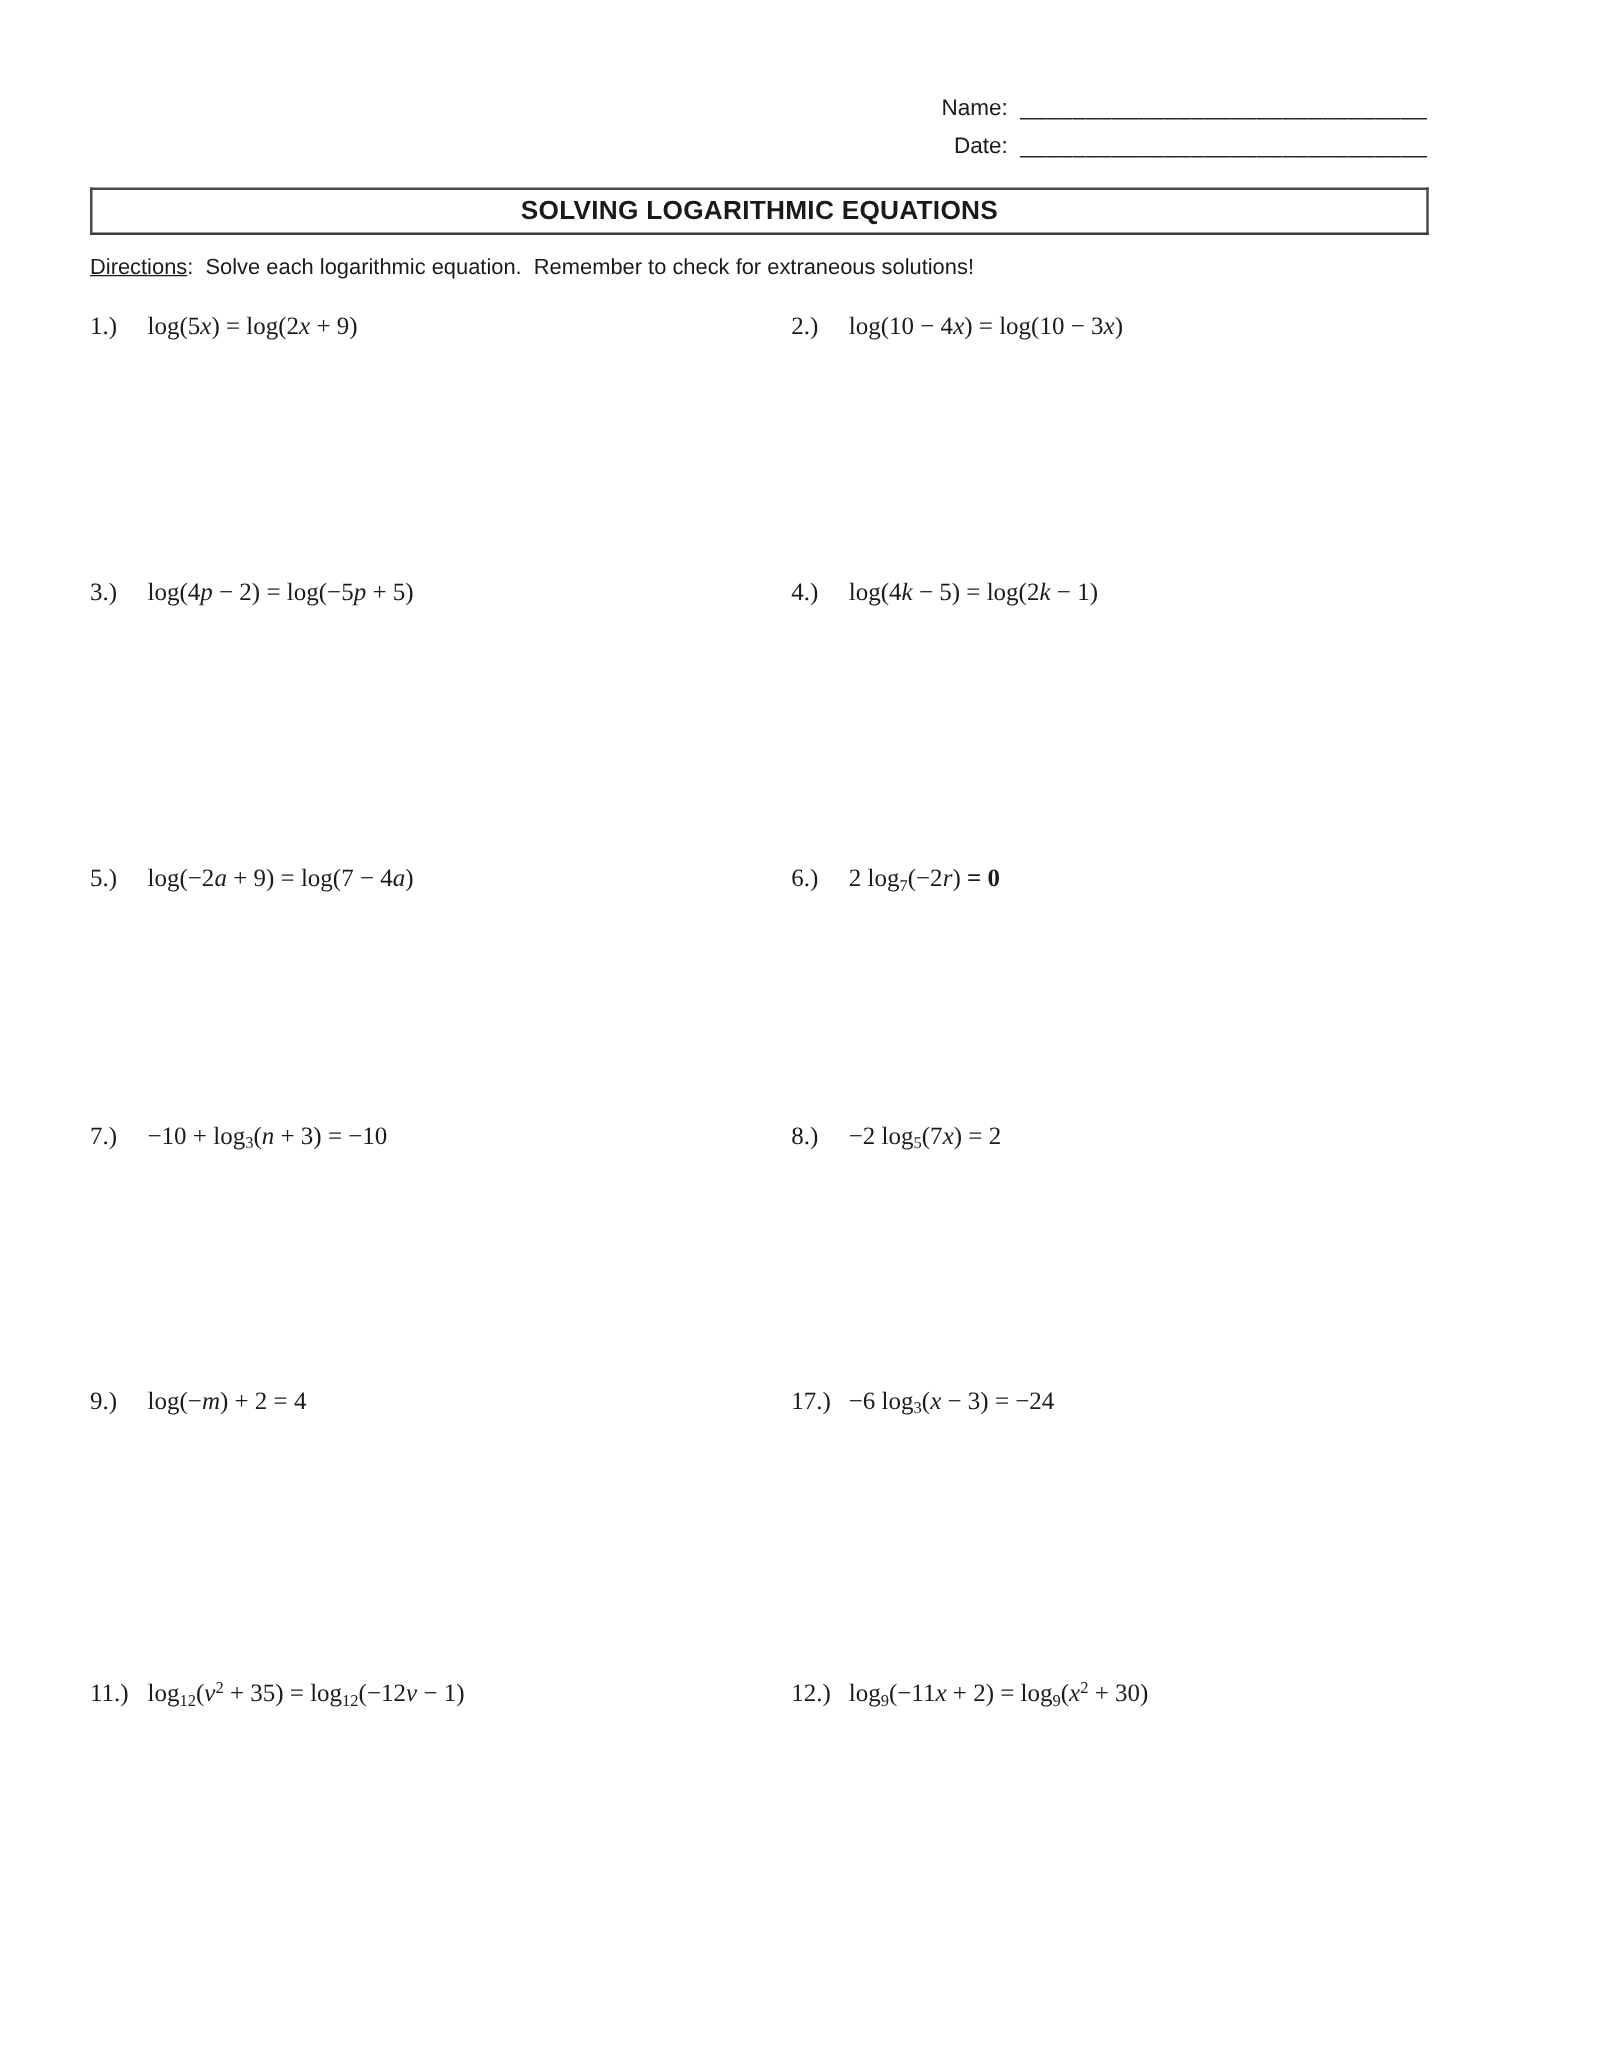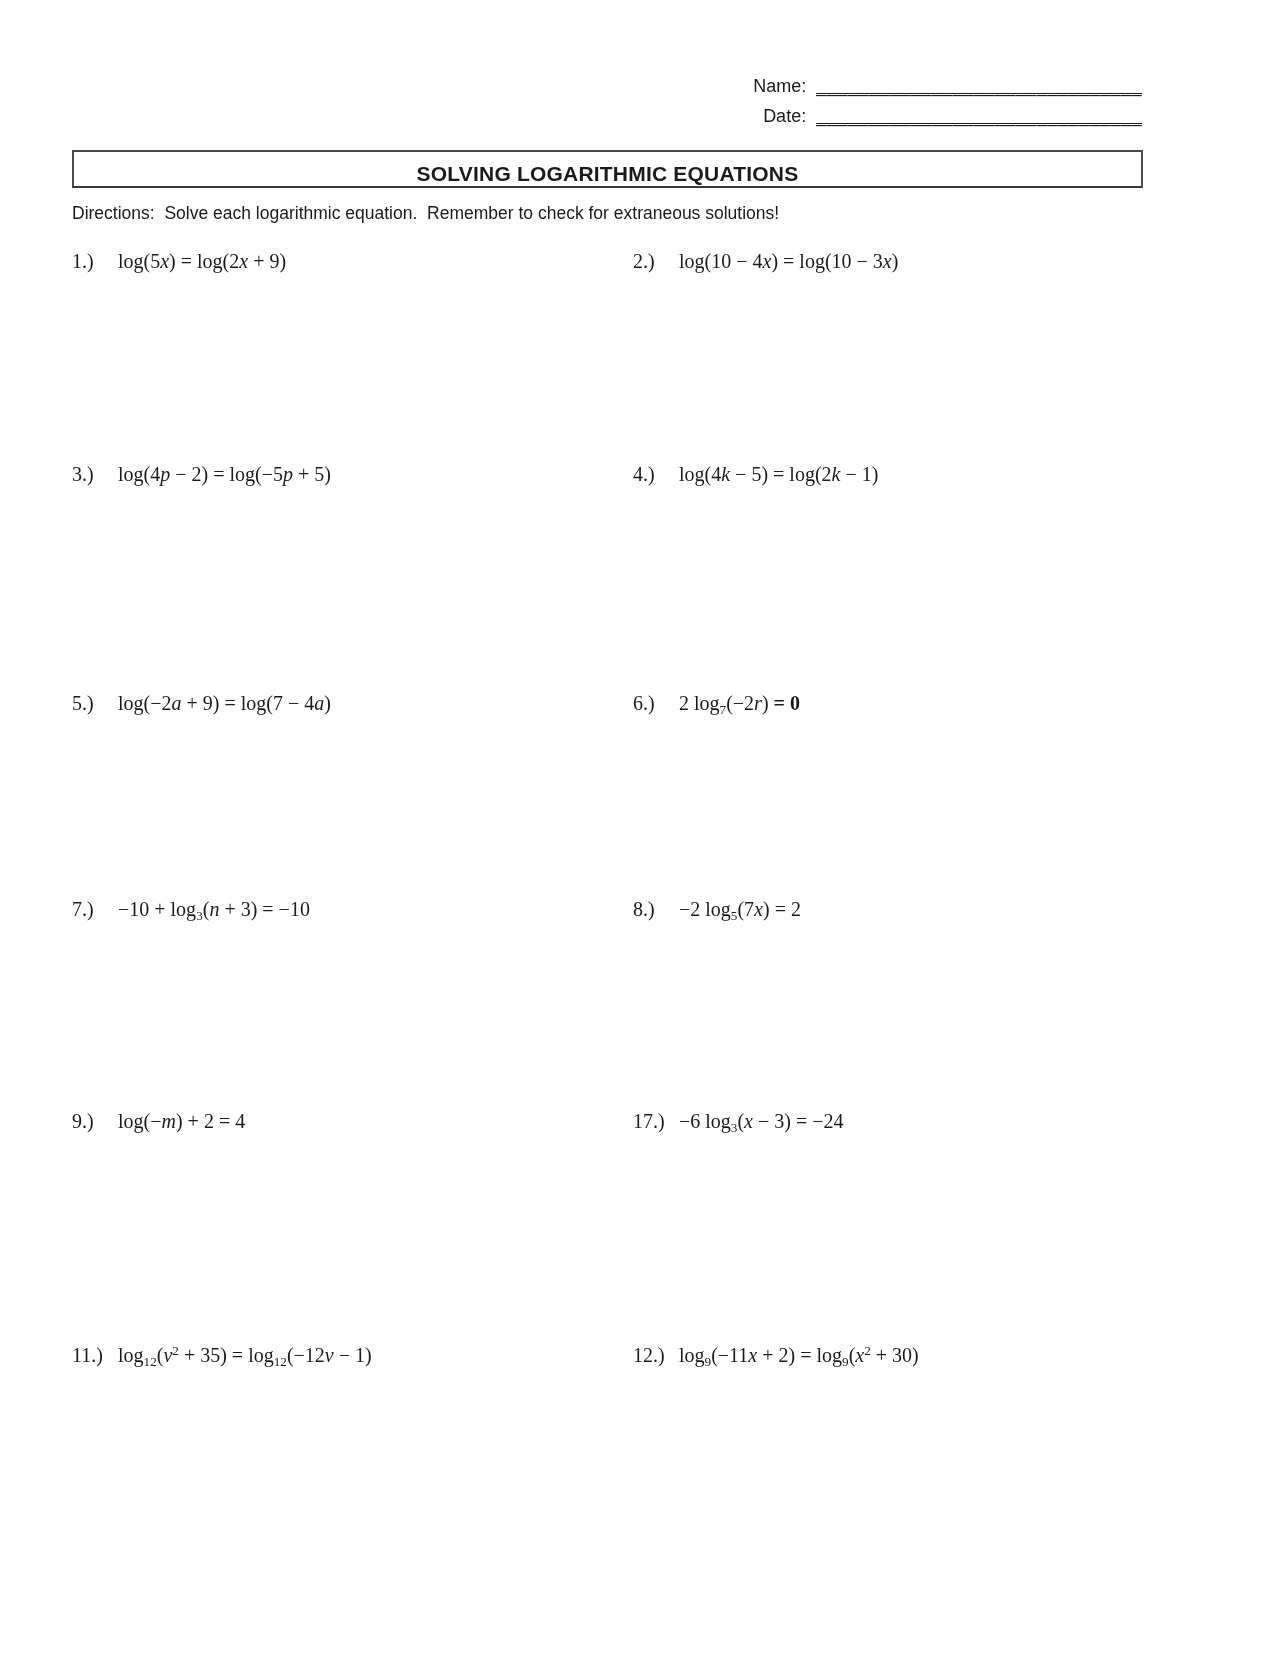--- a/index.html
+++ b/index.html
@@ -27,48 +27,48 @@
     right: 138px;
     top: 72px;
     display: grid;
     grid-template-columns: auto auto;
     column-gap: 10px;
     row-gap: 2px;
     font-size: 18px;
     line-height: 28px;
   }
   .header-right .lbl { text-align: right; }
-  .blank { letter-spacing: 0.5px; white-space: pre; text-decoration: underline; }
+  .blank { letter-spacing: 0.5px; white-space: pre; }
   
   .title-box {
     position: absolute;
     left: 72px;
     top: 150px;
     width: 1067px;
     height: 34px;
     border: 2px solid #4a4a4a;
     border-bottom-color: #3a3a3a;
     display: flex;
-    align-items: flex-end;
+    align-items: center;
     justify-content: center;
   }
   .title-box .title-text {
     font-weight: bold;
     font-size: 21px;
     letter-spacing: 0.2px;
   }
   
   .directions {
     position: absolute;
     left: 72px;
     top: 203px;
     font-size: 17.5px;
     white-space: pre-wrap;
   }
-  .directions .dir-label { }
+  .directions .dir-label { text-decoration: underline; }
   
   .problem {
     position: absolute;
     display: flex;
     align-items: baseline;
     font-family: "Liberation Serif", serif;
     font-size: 20px;
     white-space: pre;
   }
   .problem .num {

